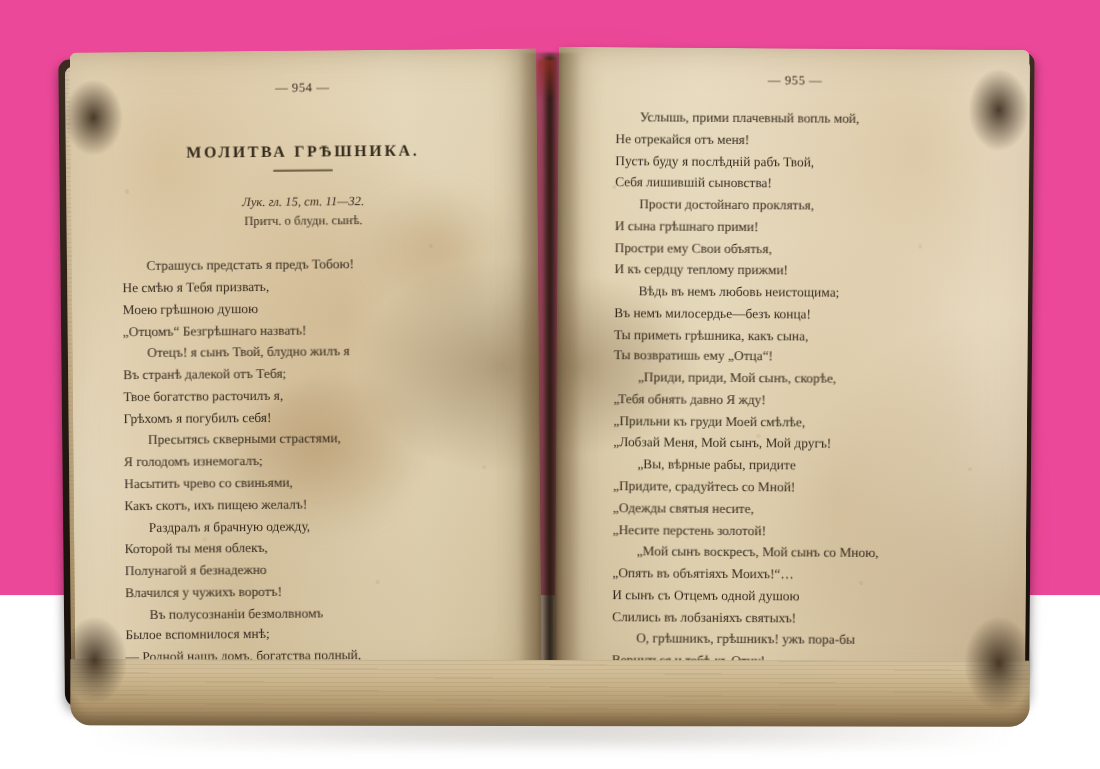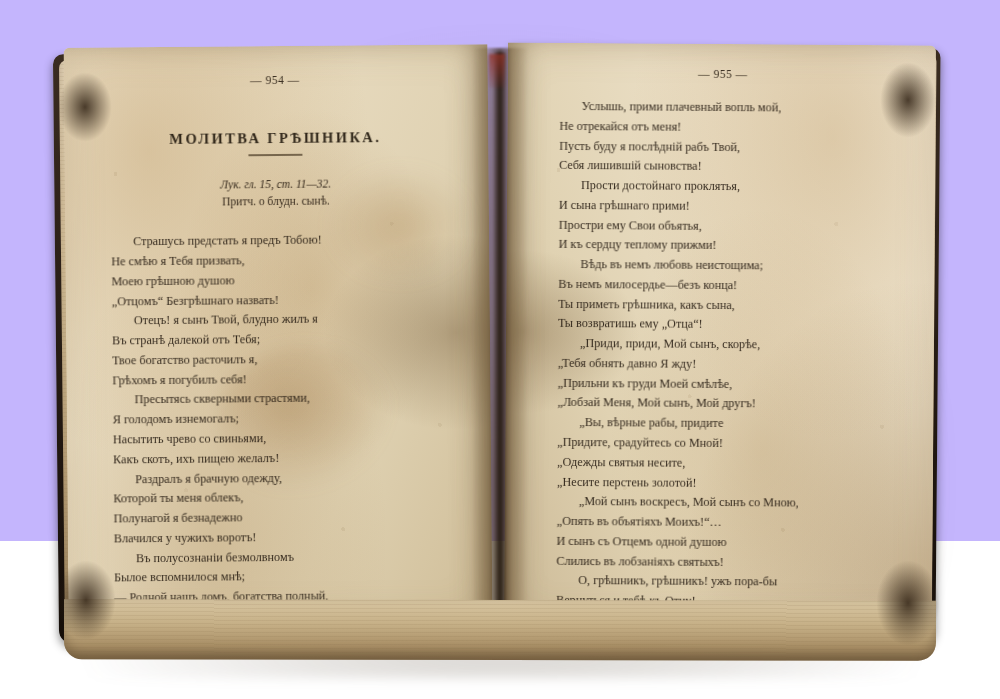--- a/index.html
+++ b/index.html
@@ -11,21 +11,21 @@
     overflow: hidden;
   }
   body {
     font-family: "Liberation Serif", serif;
   }
 
   .scene {
     position: relative;
     width: 1000px;
     height: 541px;
-    background: #c4b5fd;
+    background: #ec4899;
   }
 
   
   .book-shadow {
     position: absolute;
     left: 52px;
     top: 28px;
     width: 900px;
     height: 650px;
     border-radius: 14px 14px 22px 22px;

